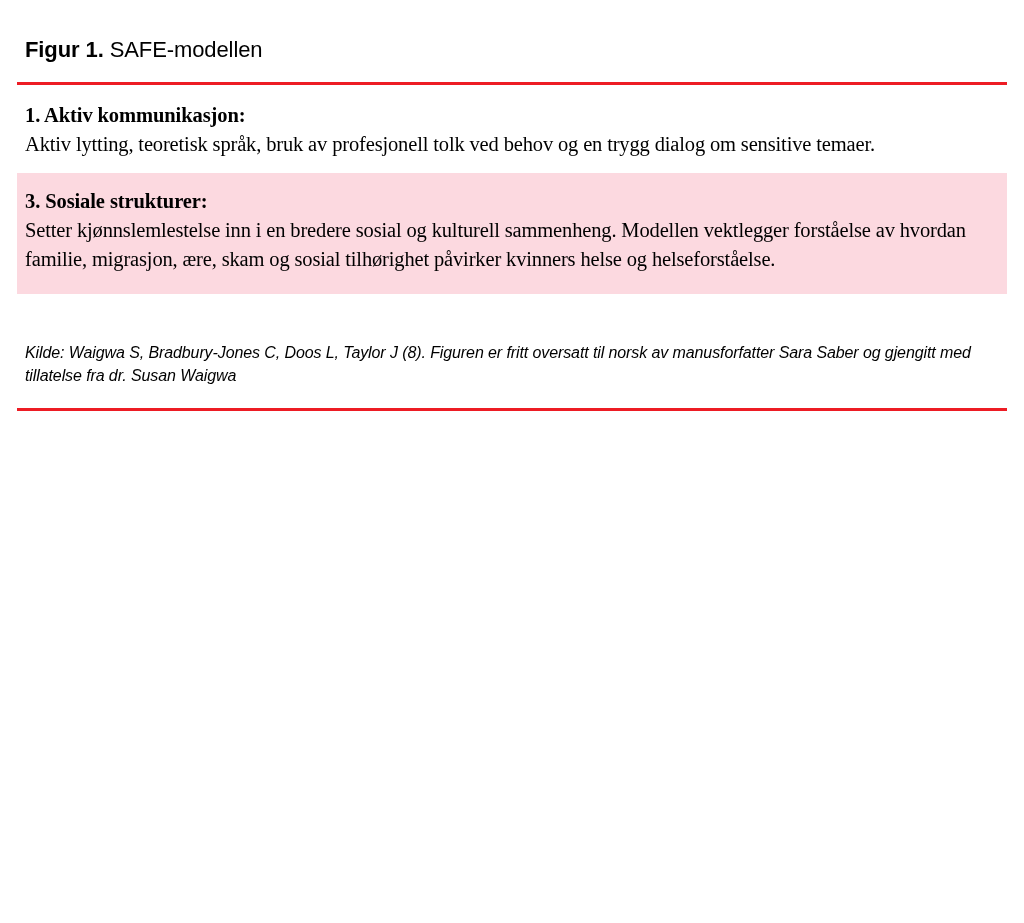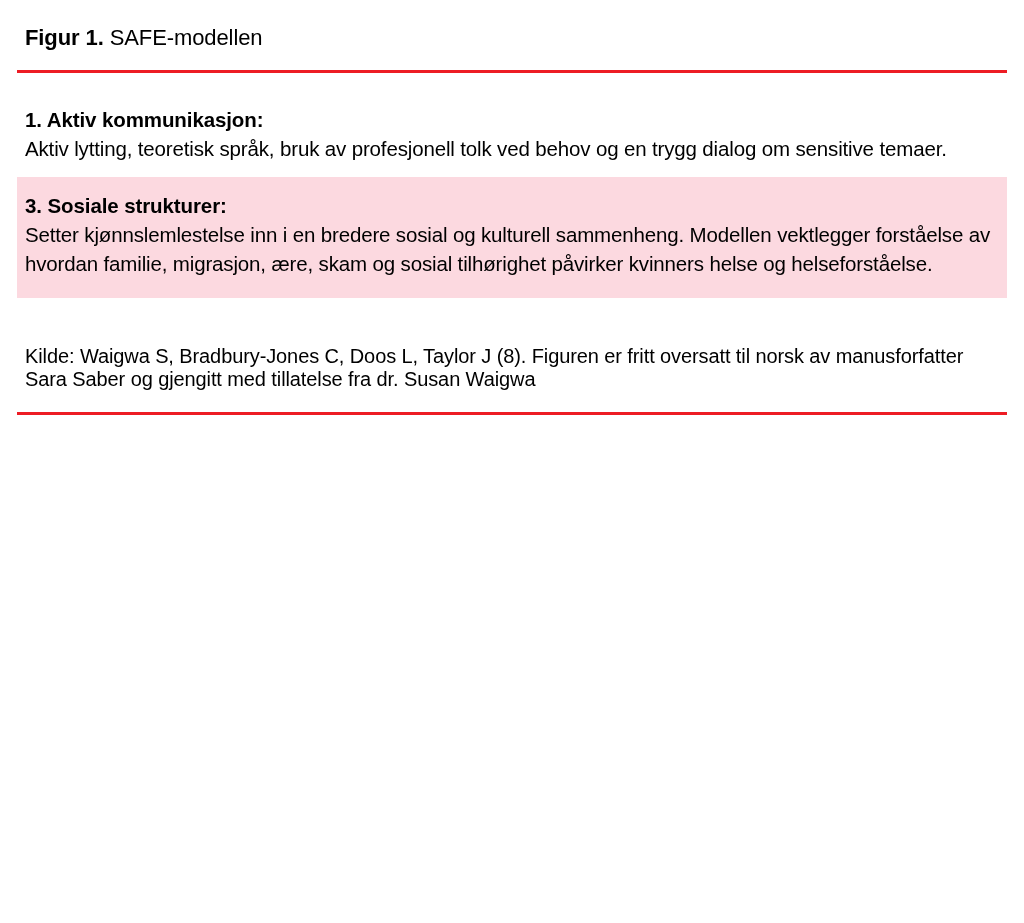--- a/index.html
+++ b/index.html
@@ -14,21 +14,21 @@
     font-family: "Liberation Sans", sans-serif;
     color: #000000;
     overflow: hidden;
   }
 
   .figure {
     position: relative;
     width: 1024px;
     height: 923px;
     box-sizing: border-box;
-    padding: 0 17px;
+    padding: 12px 17px;
   }
 
   
   .title-row {
     padding-top: 24px;
     padding-left: 8px;
     font-size: 22px;
     line-height: 28px;
     letter-spacing: -0.1px;
     white-space: nowrap;
@@ -48,21 +48,22 @@
   }
   .rule-top {
     margin-top: 18px;
   }
   .rule-bottom {
     margin-top: 21px;
   }
 
   
   .blocks {
-    margin-top: 16px;
+    margin-top: 0;
+    font-family: Liberation Serif, serif;
   }
   .block {
     box-sizing: border-box;
     padding: 12px 10px 16px 8px;
   }
   .block.plain {
     background: #ffffff;
     padding-top: 16px;
     padding-bottom: 14px;
   }
@@ -82,22 +83,23 @@
     line-height: 29px;
     font-weight: 400;
     letter-spacing: -0.15px;
     max-width: 975px;
   }
 
   
   .source {
     margin-top: 17px;
     padding-left: 8px;
-    font-size: 20px;
+    font-size: 16px;
     line-height: 23px;
+    font-style: italic;
     letter-spacing: -0.1px;
     max-width: 960px;
   }
 </style>
 </head>
 <body>
 
 <div class="figure">
 
   <div class="title-row">

